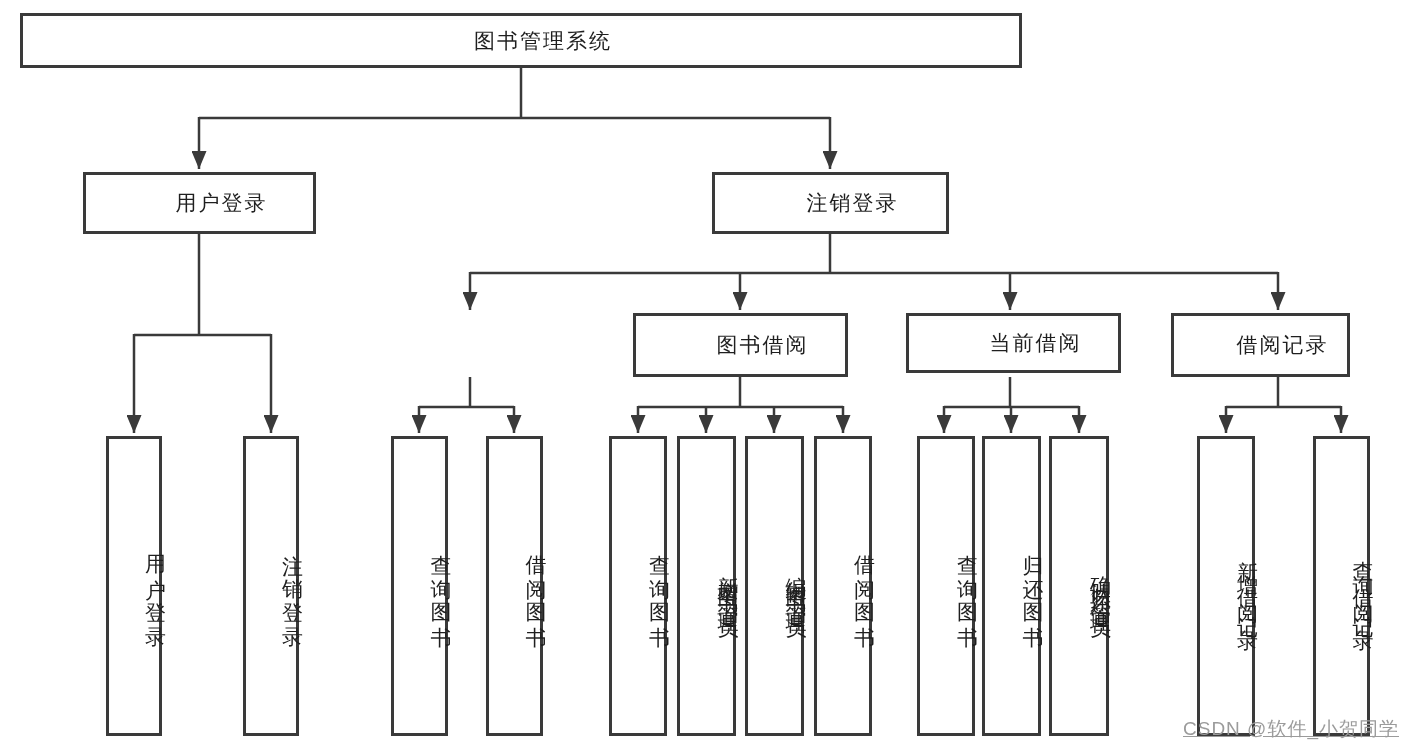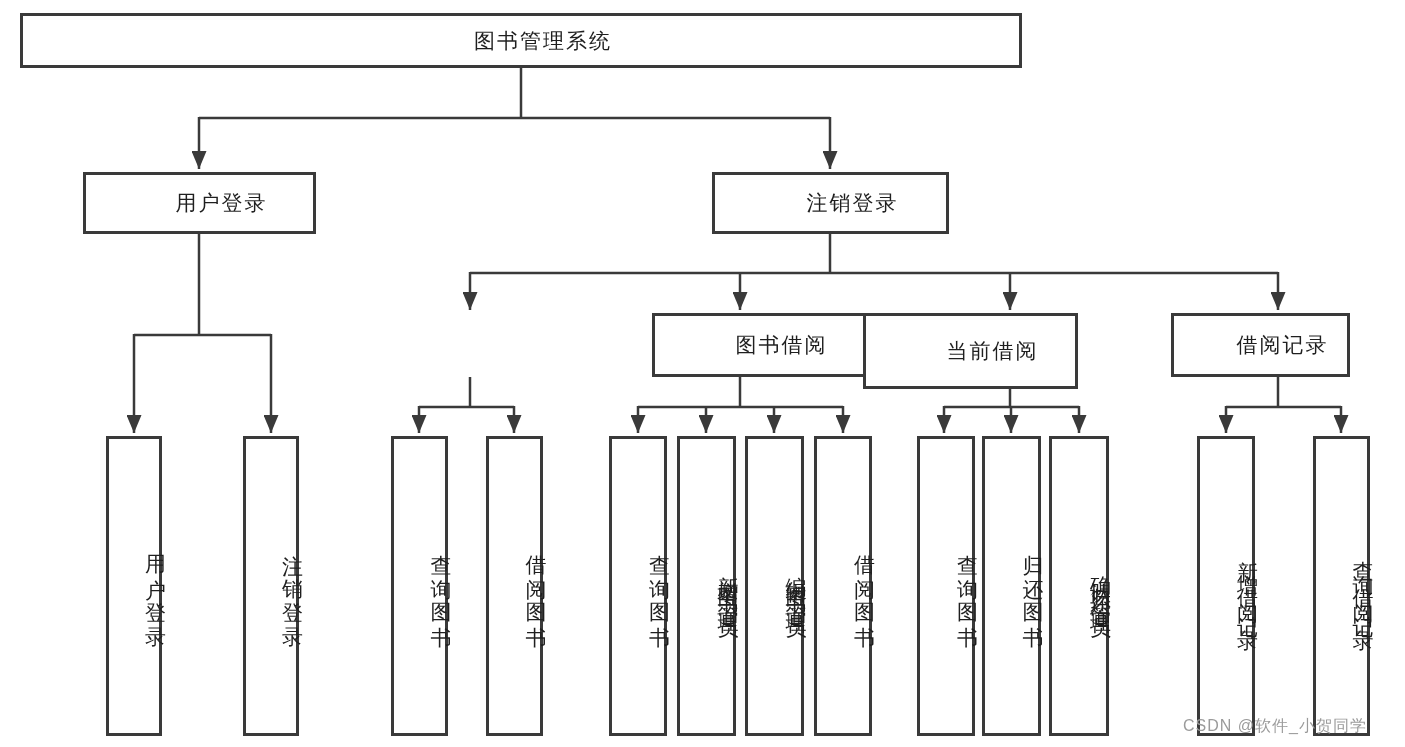--- a/index.html
+++ b/index.html
@@ -33,25 +33,26 @@
   .leaf .v-label{
     writing-mode:vertical-rl;
     text-orientation:mixed;
     font-size:21px;
     line-height:1;
     white-space:nowrap;
   }
   #watermark{
     position:absolute;
     left:1183px;top:716px;
-    font-size:16px;
+    font-size:19px;
     letter-spacing:1px;
     color:var(--watermark);
     white-space:nowrap;
     z-index:3;
+    text-decoration:underline;
   }
 </style>
 </head>
 <body>
 
 <div id="canvas">
 
   <svg id="connector-svg" width="1405" height="747" viewBox="0 0 1405 747">
     <defs>
       <marker id="arrow" viewBox="0 0 12 10" refX="12" refY="5" markerWidth="8" markerHeight="6" orient="auto">
@@ -100,22 +101,22 @@
       <line x1="1226" y1="406" x2="1226" y2="433" marker-end="url(#arrow)"></line>
       <line x1="1341" y1="406" x2="1341" y2="433" marker-end="url(#arrow)"></line>
     </g>
   </svg>
 
   <div class="node h-node" style="left:20px;top:13px;width:1002px;height:55px;">图书管理系统</div>
 
   <div class="node h-node" style="left:83px;top:172px;width:233px;height:62px;">用户登录</div>
   <div class="node h-node" style="left:712px;top:172px;width:237px;height:62px;">注销登录</div>
 
-  <div class="node h-node" style="left:633px;top:313px;width:215px;height:64px;margin-left:19px;">图书借阅</div>
-  <div class="node h-node" style="left:863px;top:313px;width:215px;height:76px;">当前借阅</div>
+  <div class="node h-node" style="left:633px;top:313px;width:215px;height:64px;">图书借阅</div>
+  <div class="node h-node" style="left:906px;top:313px;width:215px;height:60px;">当前借阅</div>
   <div class="node h-node" style="left:1171px;top:313px;width:179px;height:64px;">借阅记录</div>
 
   <div class="node leaf" style="left:106px;top:436px;width:56px;height:300px;">
     <span class="v-label" style="letter-spacing: 24px;">用户登录</span>
   </div>
   <div class="node leaf" style="left:243px;top:436px;width:56px;height:300px;">
     <span class="v-label" style="letter-spacing: 24px;">注销登录</span>
   </div>
 
   <div class="node leaf" style="left:391px;top:436px;width:57px;height:300px;">

